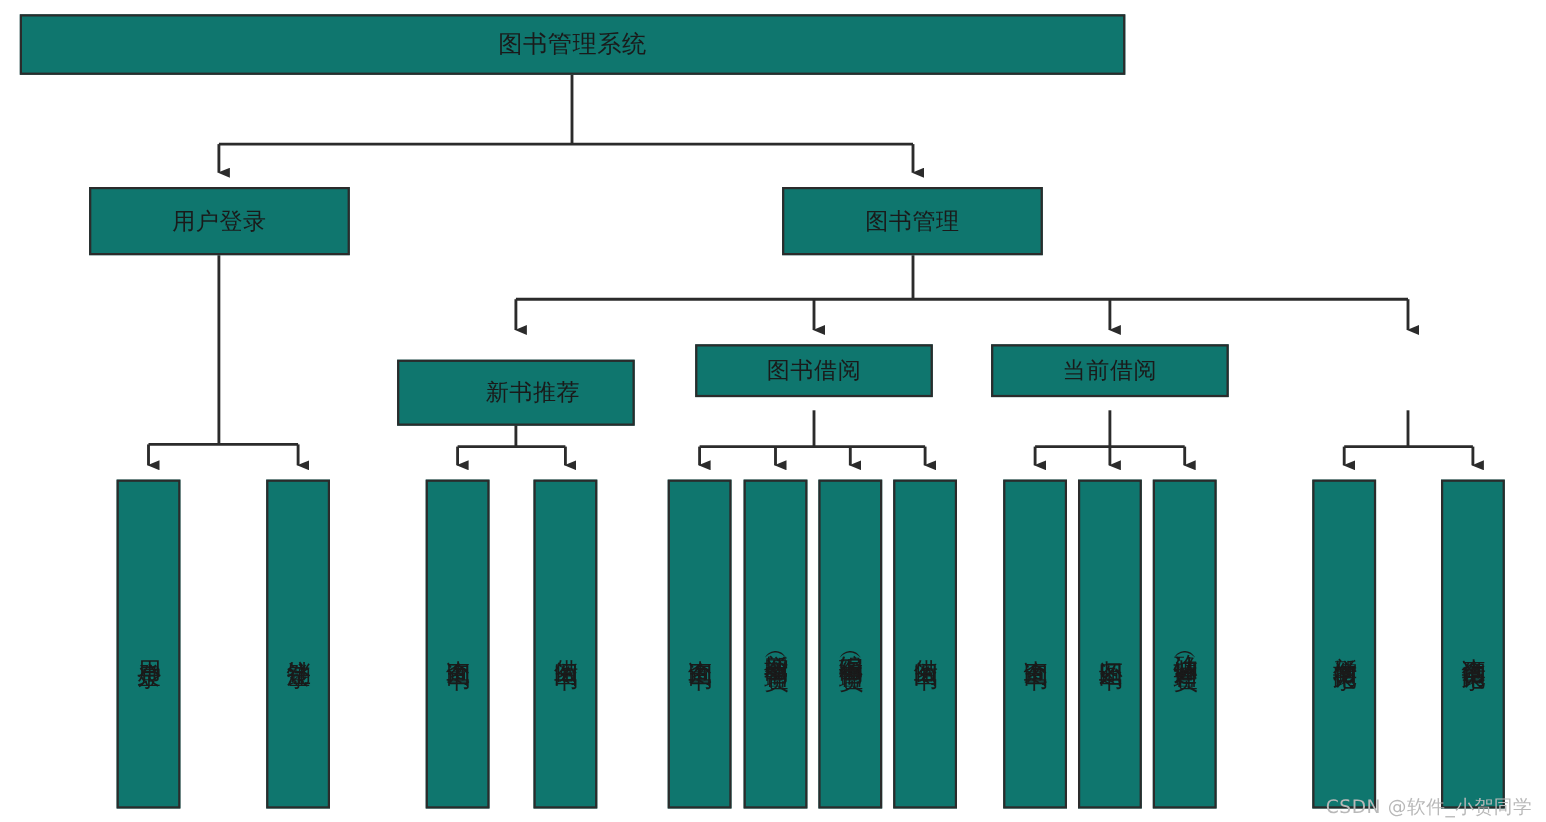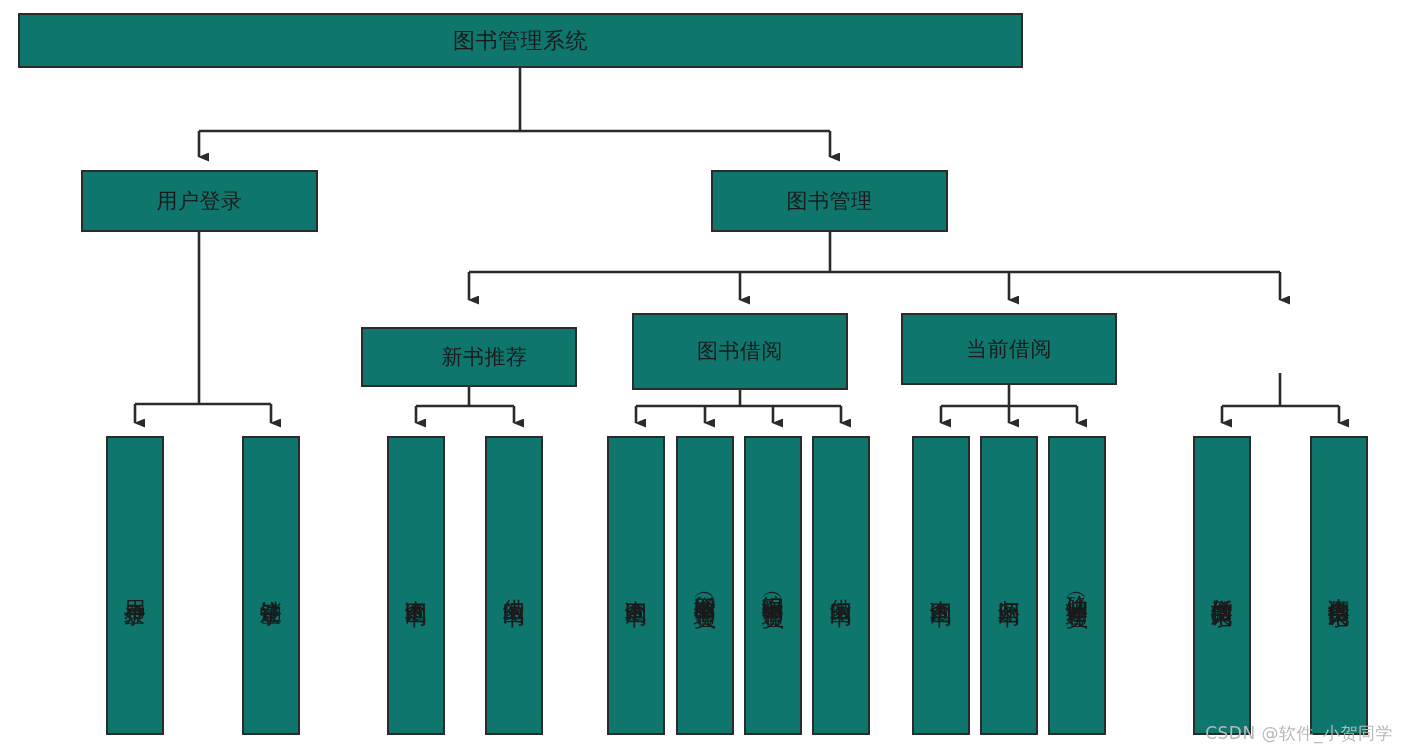--- a/index.html
+++ b/index.html
@@ -138,24 +138,24 @@
   <div class="node horiz" style="left:81px; top:170px; width:237px; height:62px;">
     <span class="node-label">用户登录</span>
   </div>
   <div class="node horiz" style="left:711px; top:170px; width:237px; height:62px;">
     <span class="node-label">图书管理</span>
   </div>
 
   <div class="node horiz" style="left:361px; top:327px; width:216px; height:60px;padding-left:31px;">
     <span class="node-label">新书推荐</span>
   </div>
-  <div class="node horiz" style="left:632px; top:313px; width:216px; height:77px;">
+  <div class="node horiz" style="left:632px; top:313px; width:216px; height:48px;">
     <span class="node-label">图书借阅</span>
   </div>
-  <div class="node horiz" style="left:901px; top:313px; width:216px; height:72px;">
+  <div class="node horiz" style="left:901px; top:313px; width:216px; height:48px;">
     <span class="node-label">当前借阅</span>
   </div>
 
   <div class="node vert" style="left:106px; top:436px; width:58px; height:299px;">
     <span class="node-label">用户登录</span>
   </div>
   <div class="node vert" style="left:242px; top:436px; width:58px; height:299px;">
     <span class="node-label">注销登录</span>
   </div>
 

